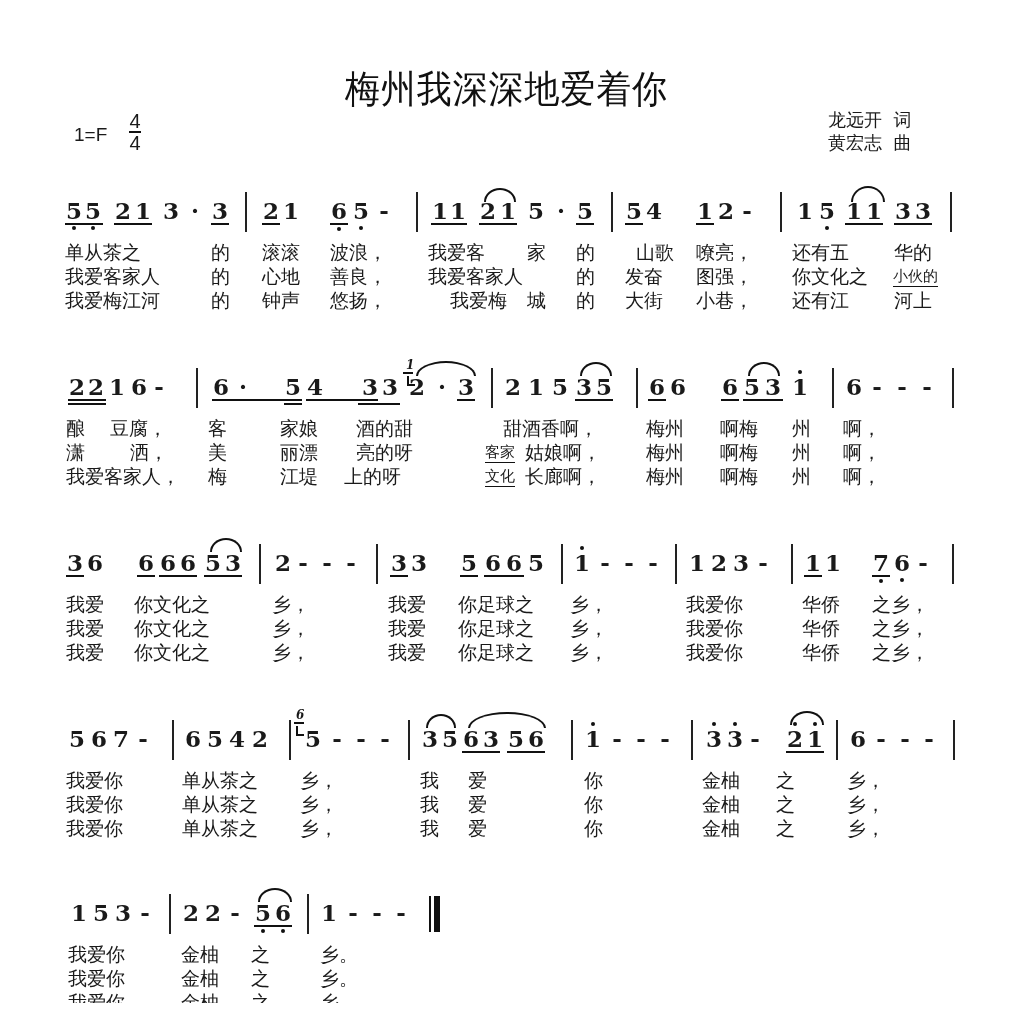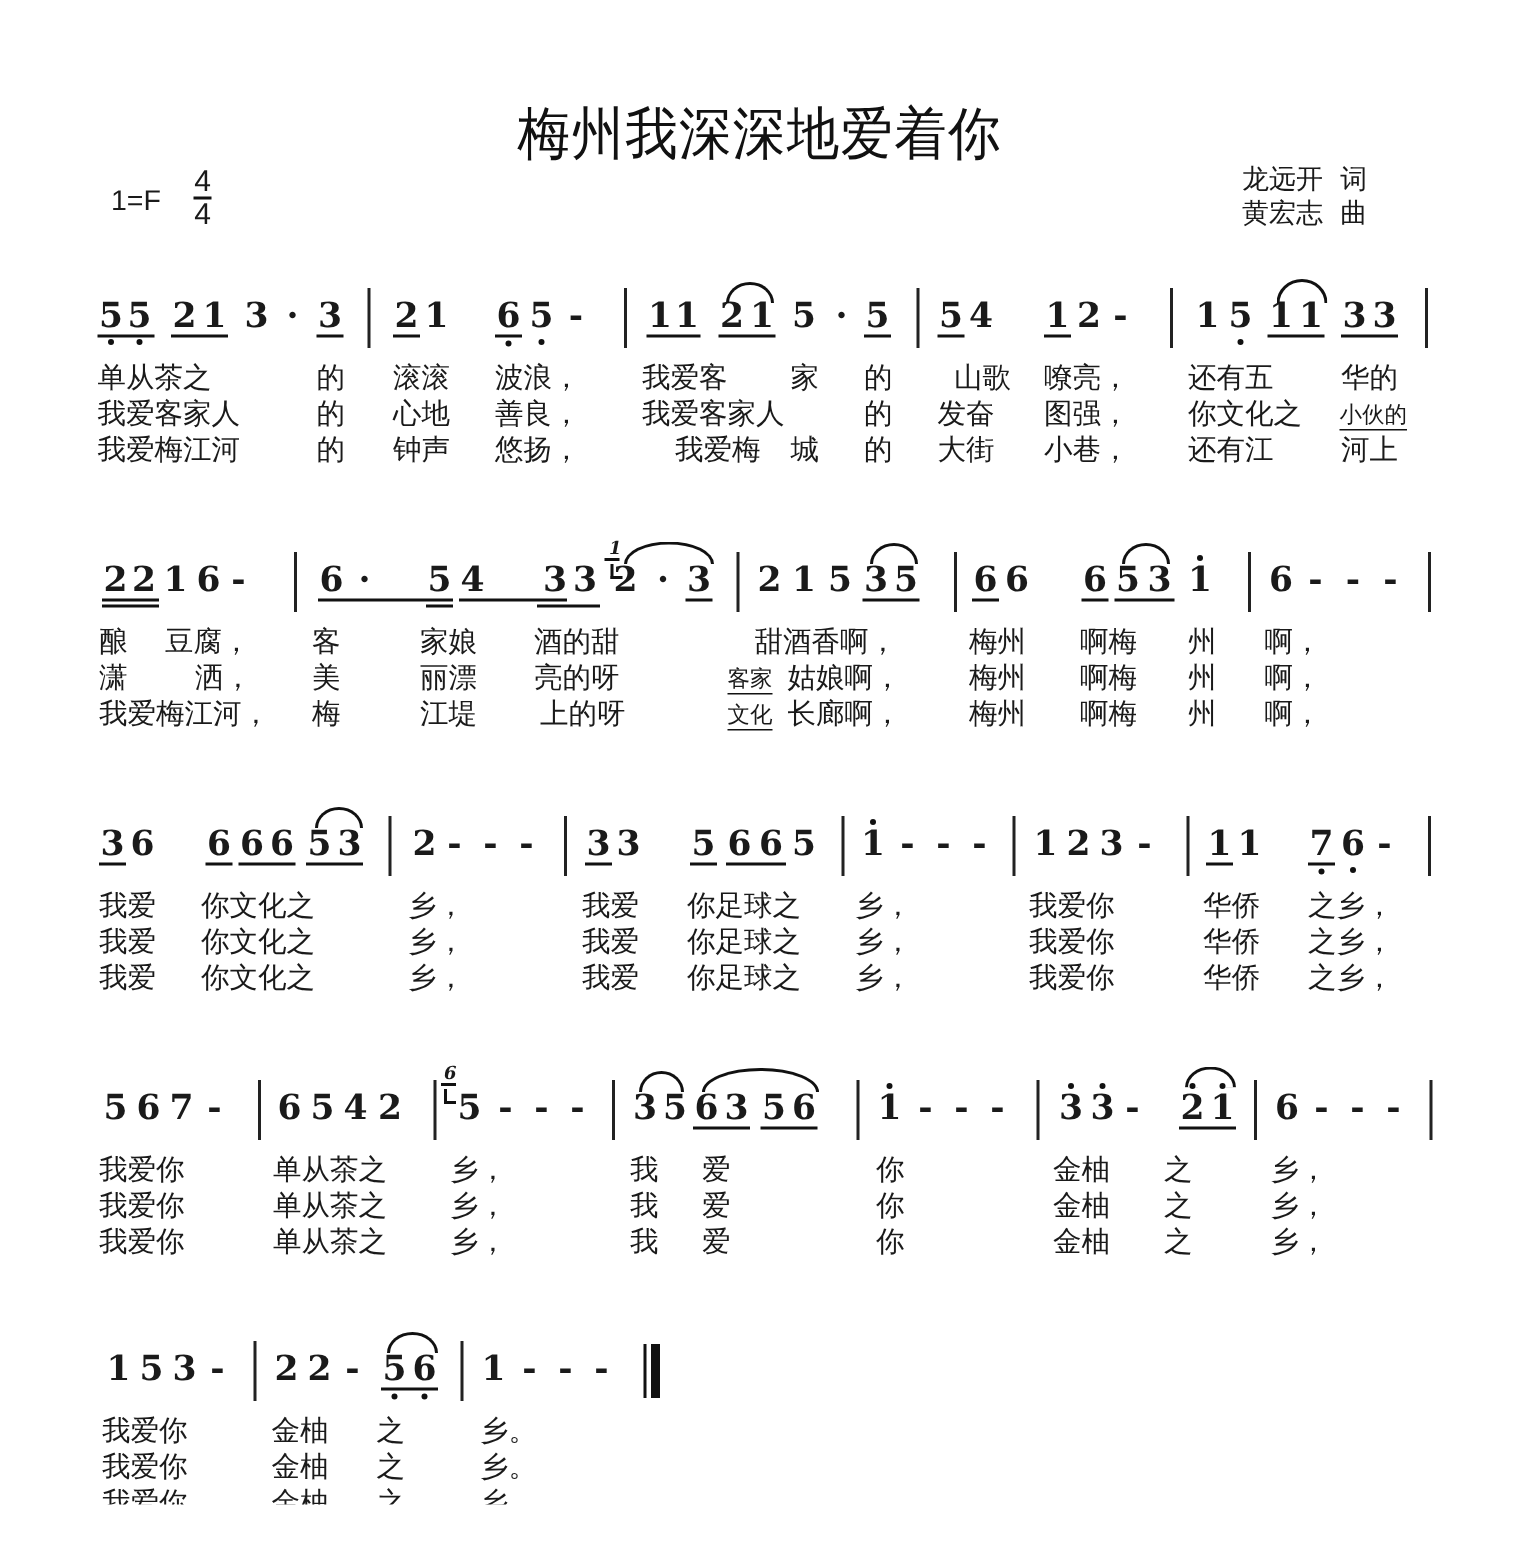--- a/index.html
+++ b/index.html
@@ -213,24 +213,24 @@
     <span class="lyr" style="left:208px;top:24px">美</span>
     <span class="lyr" style="left:280px;top:24px">丽漂</span>
     <span class="lyr" style="left:356px;top:24px">亮的呀</span>
     <span class="lyr lyr-u" style="left:485px;top:26px">客家</span>
     <span class="lyr" style="left:525px;top:24px">姑娘啊，</span>
     <span class="lyr" style="left:646px;top:24px">梅州</span>
     <span class="lyr" style="left:720px;top:24px">啊梅</span>
     <span class="lyr" style="left:792px;top:24px">州</span>
     <span class="lyr" style="left:843px;top:24px">啊，</span>
 
-    <span class="lyr" style="left:66px;top:48px">我爱梅江河，</span>
+    <span class="lyr" style="left:66px;top:48px">我爱客家人，</span>
     <span class="lyr" style="left:208px;top:48px">梅</span>
     <span class="lyr" style="left:280px;top:48px">江堤</span>
-    <span class="lyr" style="left:360px;top:48px">上的呀</span>
+    <span class="lyr" style="left:344px;top:48px">上的呀</span>
     <span class="lyr lyr-u" style="left:485px;top:50px">文化</span>
     <span class="lyr" style="left:525px;top:48px">长廊啊，</span>
     <span class="lyr" style="left:646px;top:48px">梅州</span>
     <span class="lyr" style="left:720px;top:48px">啊梅</span>
     <span class="lyr" style="left:792px;top:48px">州</span>
     <span class="lyr" style="left:843px;top:48px">啊，</span>
   </div>
 </div>
 
 <div class="system" style="top:544px;">

